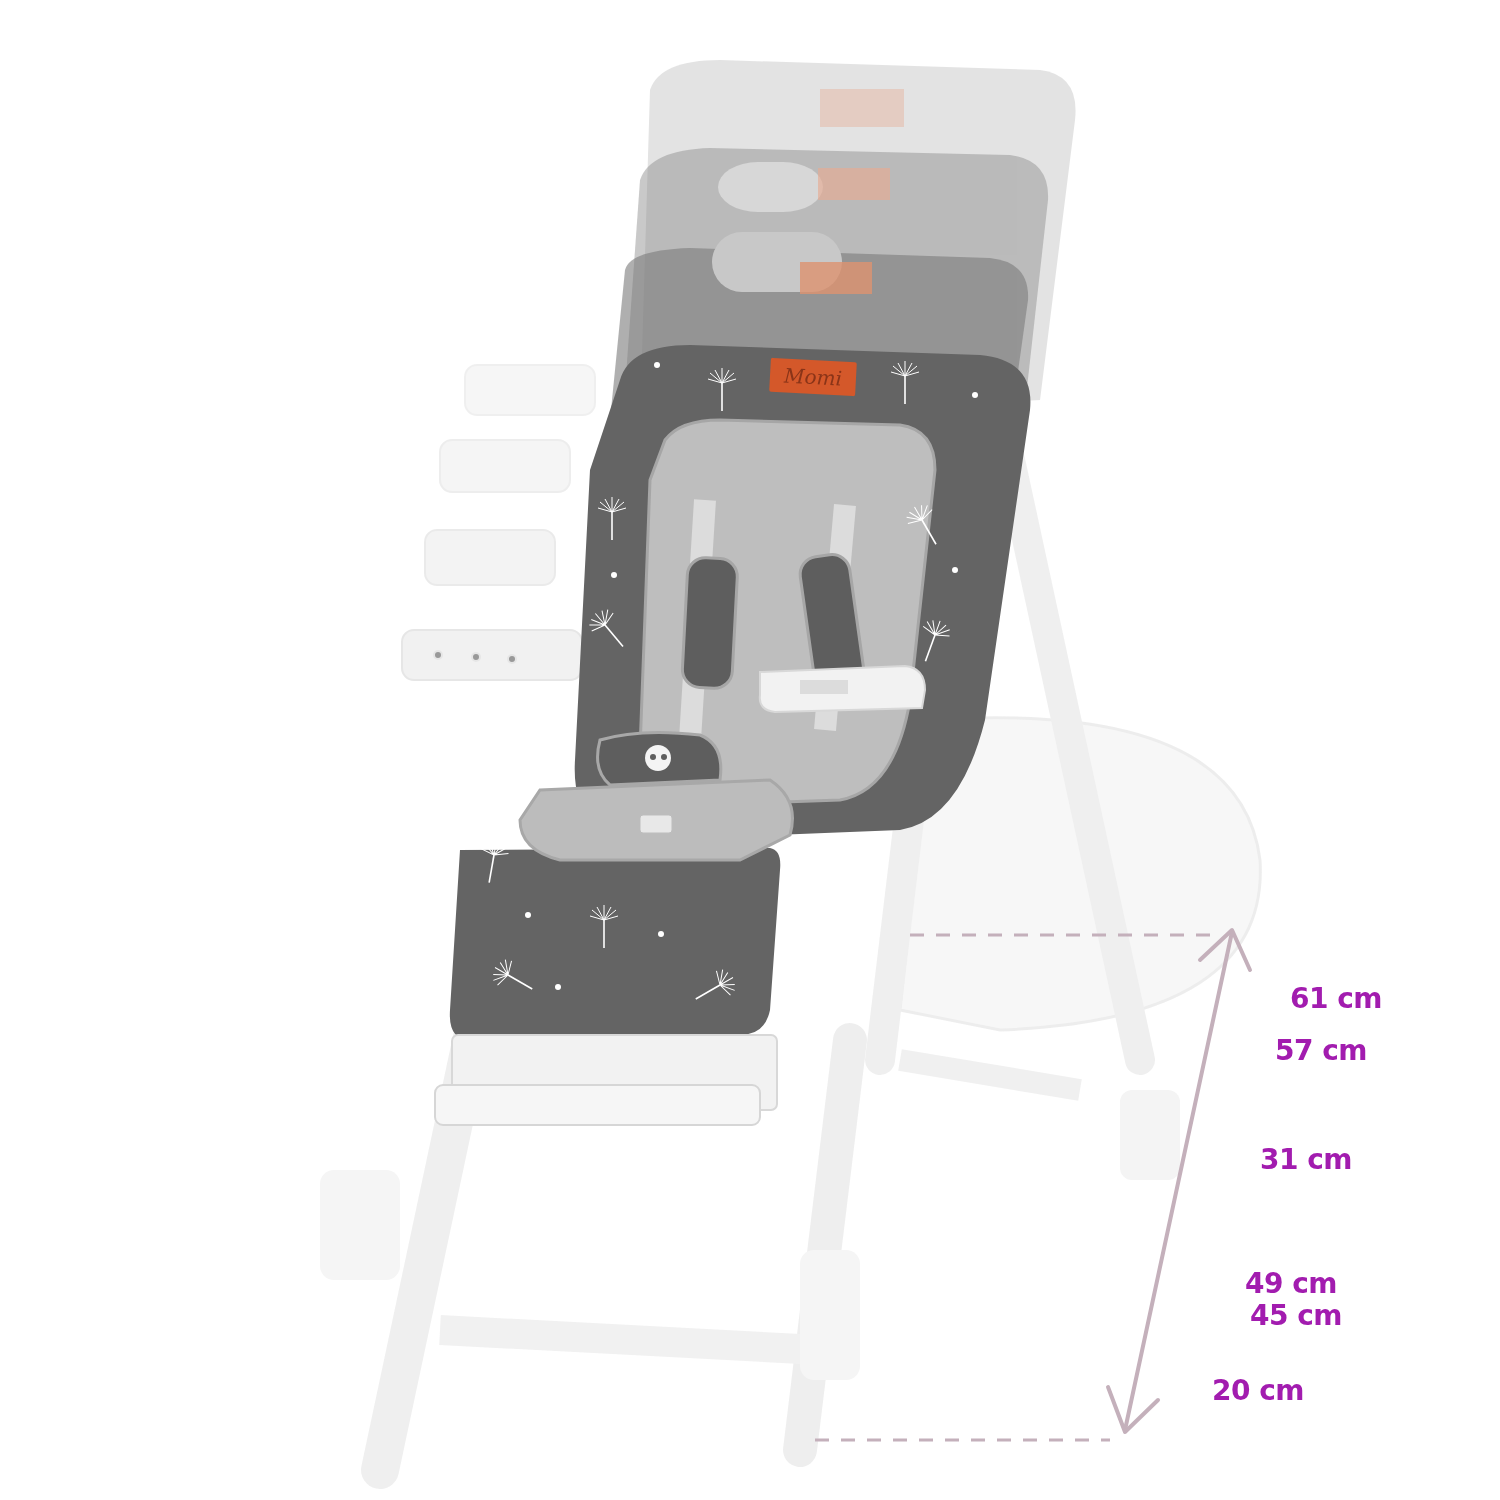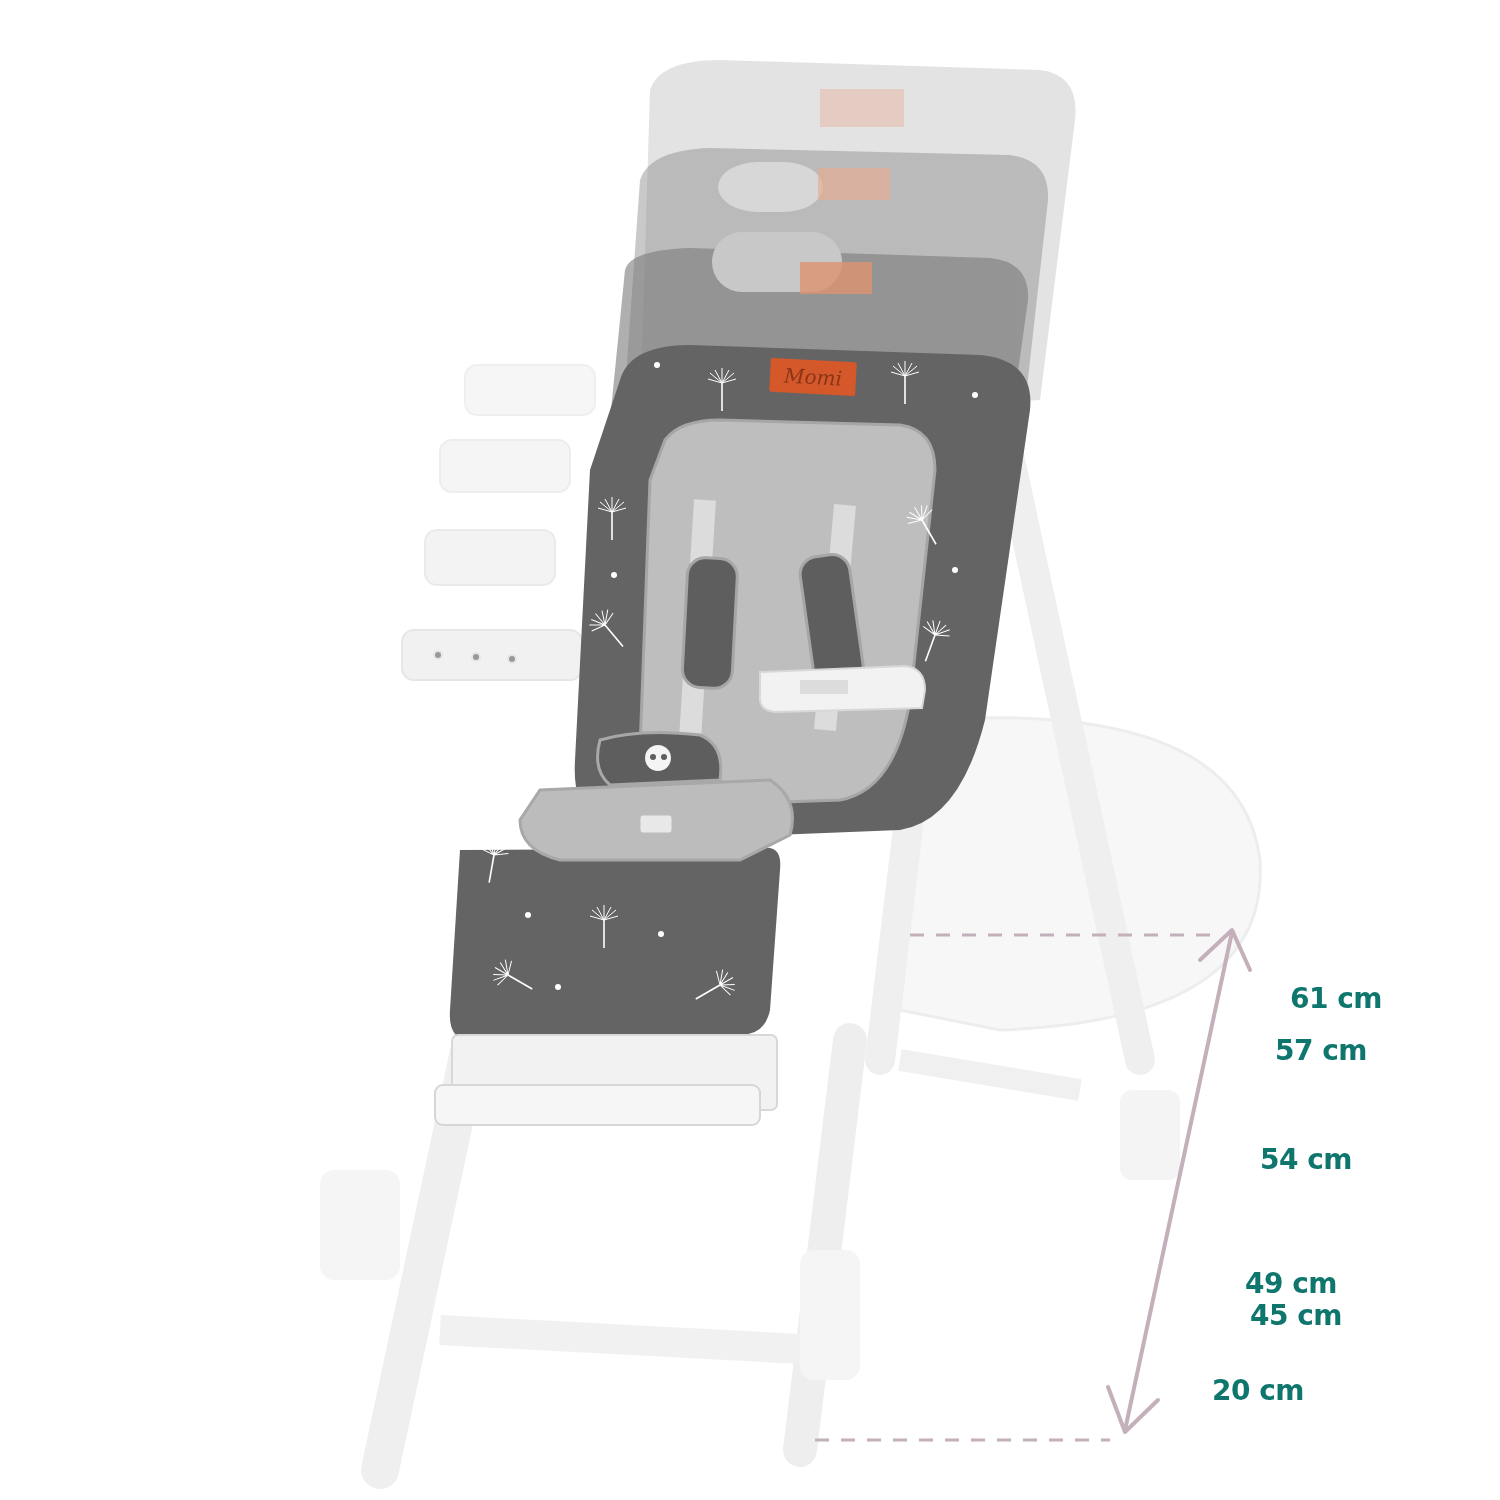--- a/index.html
+++ b/index.html
@@ -1,20 +1,20 @@
 <!DOCTYPE html>
 <html><head>
 <meta charset="utf-8">
 <style>
   html, body { margin:0; padding:0; background:#ffffff; }
   body { width:1500px; height:1500px; position:relative; overflow:hidden; font-family:"DejaVu Sans", sans-serif; }
   .scene { position:absolute; left:0; top:0; width:1500px; height:1500px; }
   .label {
     position:absolute; font-family:"DejaVu Sans", sans-serif; font-weight:bold;
-    font-size:28px; color:#0f766e; letter-spacing:-0.5px; white-space:nowrap;
+    font-size:28px; color:#a21caf; letter-spacing:-0.5px; white-space:nowrap;
   }
   .brand-tag {
     position:absolute; background:#d4582a; color:#8a3418; font-family:"DejaVu Serif", serif;
     font-style:italic; font-size:20px; text-align:center; line-height:34px;
     width:86px; height:34px; transform:rotate(3deg); border-radius:2px;
   }
 </style>
 </head>
 <body>
 
@@ -120,16 +120,16 @@
     <line x1="1232" y1="932" x2="1125" y2="1430" stroke-width="4" stroke-linecap="round"></line>
     <polyline points="1200,960 1232,930 1250,970" stroke-width="4" stroke-linecap="round" stroke-linejoin="round"></polyline>
     <polyline points="1108,1387 1125,1432 1158,1400" stroke-width="4" stroke-linecap="round" stroke-linejoin="round"></polyline>
   </g>
 </svg>
 
 <div class="brand-tag" style="left:770px;top:360px;">Momi</div>
 
 <div class="label" style="left:1290px;top:982px;">61 cm</div>
 <div class="label" style="left:1275px;top:1034px;">57 cm</div>
-<div class="label" style="left:1260px;top:1143px;">54 cm</div>
+<div class="label" style="left:1260px;top:1143px;">31 cm</div>
 <div class="label" style="left:1245px;top:1223px;margin-top:44px;">49 cm</div>
 <div class="label" style="left:1230px;top:1299px;margin-left:20px;">45 cm</div>
 <div class="label" style="left:1212px;top:1374px;">20 cm</div>
 
 </body></html>

